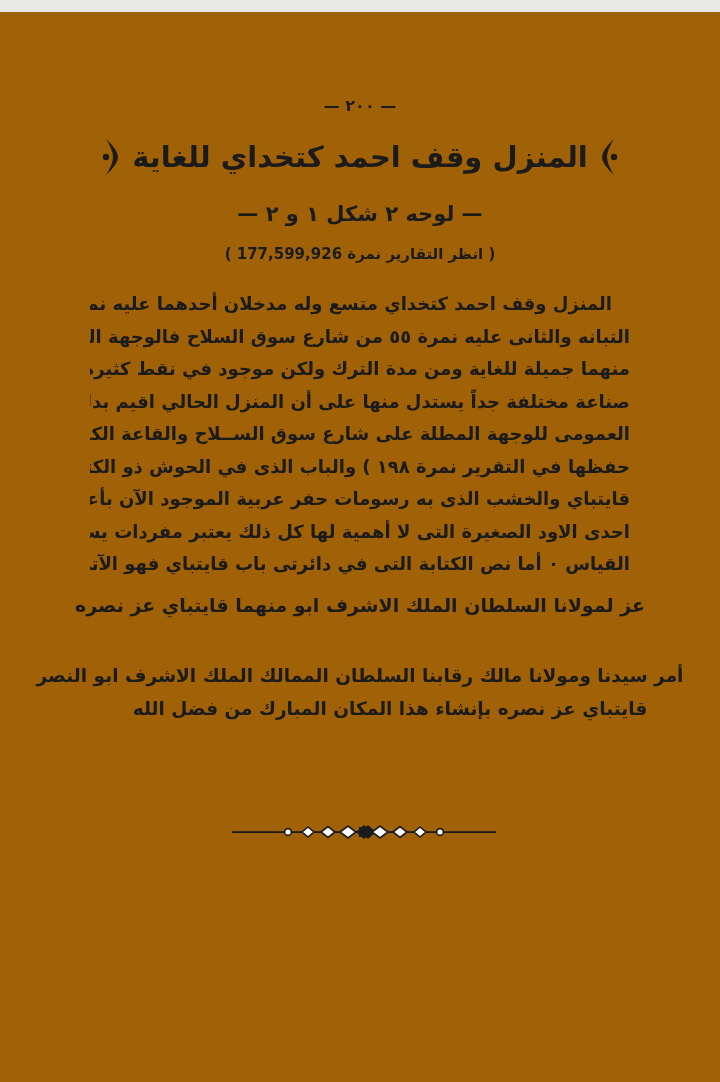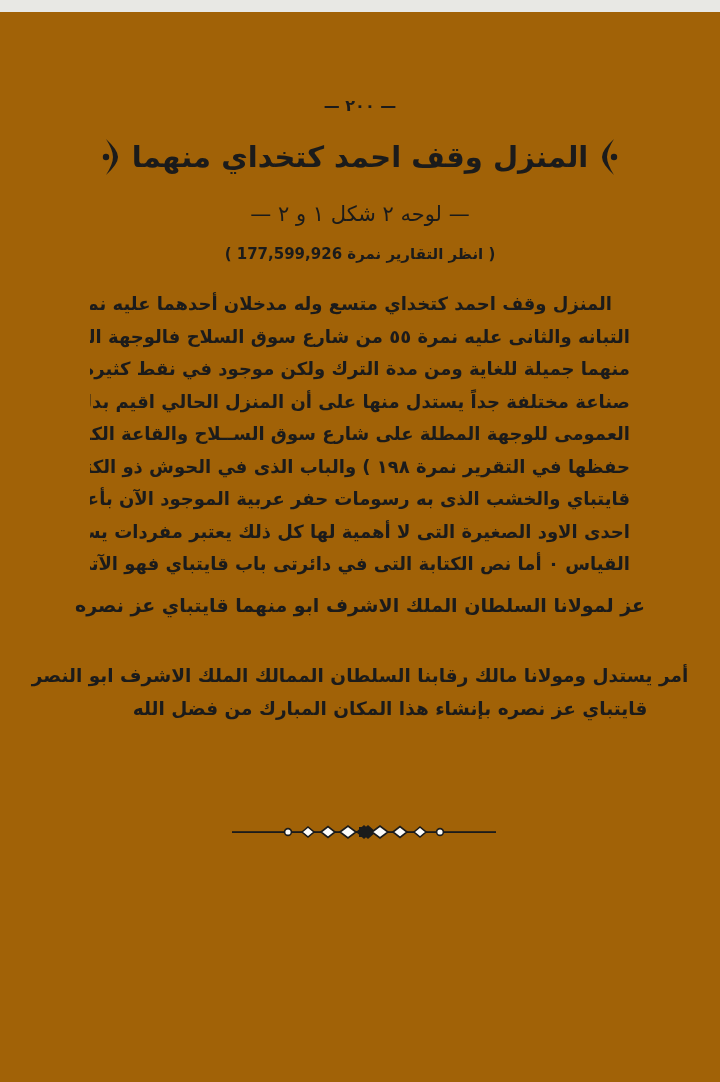--- a/index.html
+++ b/index.html
@@ -35,21 +35,21 @@
     font-size: 29px;
     font-weight: bold;
     white-space: nowrap;
   }
   .bracket svg { display: block; }
   .subtitle {
     position: absolute;
     top: 190px; left: 0; width: 720px;
     text-align: center;
     font-size: 21px;
-    font-weight: normal;
+    font-weight: bold;
   }
   .reference {
     position: absolute;
     top: 233px; left: 0; width: 720px;
     text-align: center;
     font-size: 15px;
     font-weight: bold;
   }
   .body-paragraph {
     position: absolute;
@@ -111,21 +111,21 @@
 
   <div class="page-number">— ٢٠٠ —</div>
 
   <div class="title-row">
     <span class="bracket">
       <svg width="20" height="38" viewBox="0 0 20 38">
         <path d="M14,1 Q2,12 2,19 Q2,26 14,37 Q7,26 7,19 Q7,12 14,1 Z" fill="#1b1b1b"></path>
         <circle cx="14" cy="19" r="3.2" fill="#1b1b1b"></circle>
       </svg>
     </span>
-    <span class="title-text">المنزل وقف احمد كتخداي منهما</span>
+    <span class="title-text">المنزل وقف احمد كتخداي للغاية</span>
     <span class="bracket">
       <svg width="20" height="38" viewBox="0 0 20 38" style="transform:scaleX(-1)">
         <path d="M14,1 Q2,12 2,19 Q2,26 14,37 Q7,26 7,19 Q7,12 14,1 Z" fill="#1b1b1b"></path>
         <circle cx="14" cy="19" r="3.2" fill="#1b1b1b"></circle>
       </svg>
     </span>
   </div>
 
   <div class="subtitle">— لوحه ٢ شكل ١ و ٢ —</div>
 
@@ -139,21 +139,21 @@
     <div class="b-line">العمومى للوجهة المطلة على شارع سوق الســلاح والقاعة الكبيرة ( التى طلبت اللجنة</div>
     <div class="b-line">حفظها في التقرير نمرة ١٩٨ ) والباب الذى في الحوش ذو الكتابة المشتملة على اسم</div>
     <div class="b-line">قايتباي والخشب الذى به رسومات حفر عربية الموجود الآن بأعلى باب دخول</div>
     <div class="b-line">احدى الاود الصغيرة التى لا أهمية لها كل ذلك يعتبر مفردات يستدل بها على هــذا</div>
     <div class="b-line last">القياس ٠ أما نص الكتابة التى في دائرتى باب قايتباي فهو الآتى بعد :</div>
   </div>
 
   <div class="quote-1">عز لمولانا السلطان الملك الاشرف ابو منهما قايتباي عز نصره</div>
 
 
-  <div class="quote-2a">أمر يستدل ومولانا مالك رقابنا السلطان الممالك الملك الاشرف ابو النصر</div>
+  <div class="quote-2a">أمر سيدنا ومولانا مالك رقابنا السلطان الممالك الملك الاشرف ابو النصر</div>
   <div class="quote-2b">قايتباي عز نصره بإنشاء هذا المكان المبارك من فضل الله</div>
 
   <div class="divider">
     <svg width="264" height="16" viewBox="0 0 264 16">
       <rect x="0" y="7.2" width="264" height="1.8" fill="#1b1b1b"></rect>
       <circle cx="56" cy="8" r="3.4" fill="#fcfcfa" stroke="#1b1b1b" stroke-width="1.6"></circle>
       <path d="M70,8 L76,3 L82,8 L76,13 Z" fill="#fcfcfa" stroke="#1b1b1b" stroke-width="1.6"></path>
       <path d="M89,8 L96,2.5 L103,8 L96,13.5 Z" fill="#fcfcfa" stroke="#1b1b1b" stroke-width="1.6"></path>
       <path d="M108,8 L116,2 L124,8 L116,14 Z" fill="#fcfcfa" stroke="#1b1b1b" stroke-width="1.6"></path>
       <path d="M124,8 L132,1 L140,8 L132,15 Z" fill="#1b1b1b"></path>

